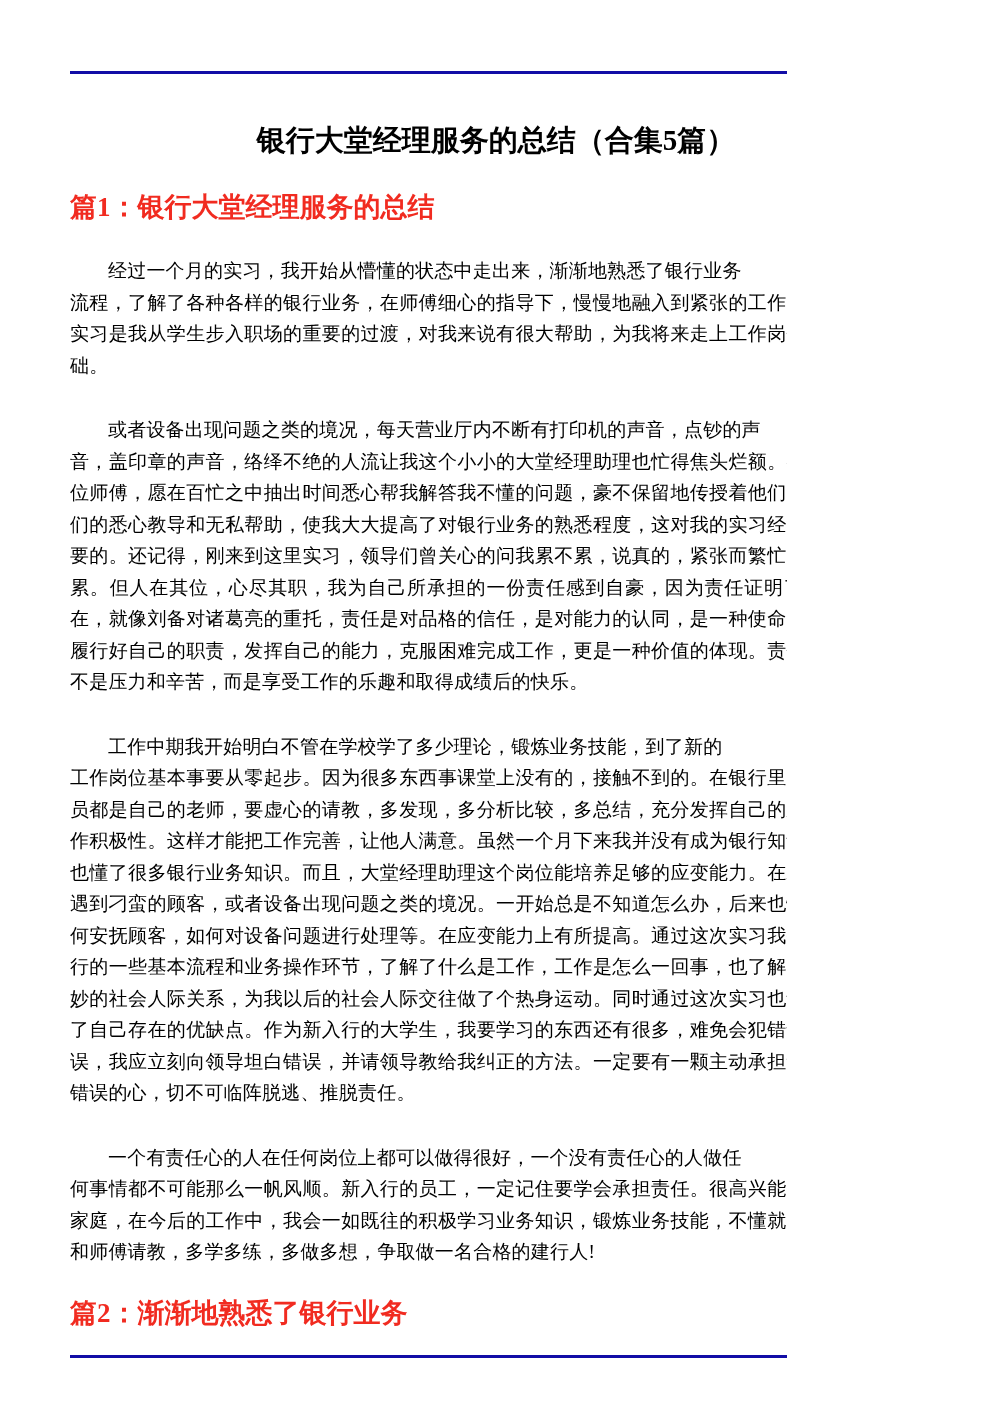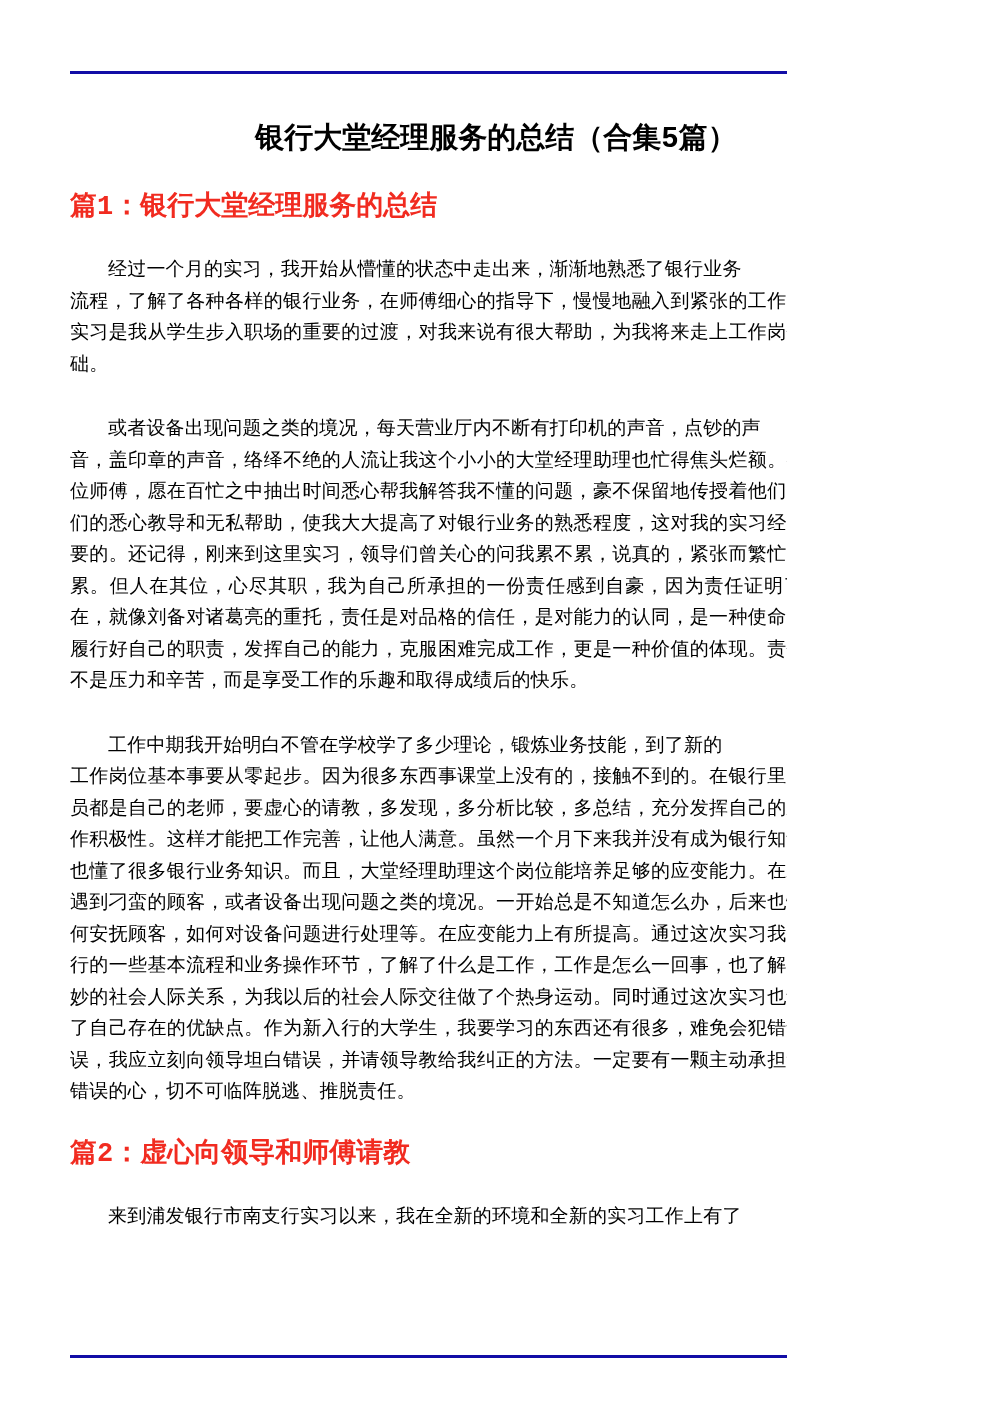--- a/index.html
+++ b/index.html
@@ -6,21 +6,21 @@
     margin: 0;
     padding: 0;
     background: #ffffff;
   }
   .page {
     position: relative;
     width: 787px;
     height: 1403px;
     background: #ffffff;
     overflow: hidden;
-    font-family: Liberation Mono, monospace;
+    font-family: Liberation Serif, serif;
     color: var(--body-text, #000000);
   }
   .rule {
     position: absolute;
     left: 70px;
     width: 852px;
     height: 3px;
     background: var(--divider, #120da6);
   }
   .rule-top { top: 71px; }
@@ -99,24 +99,28 @@
       <p class="para">
         <span class="first-line">或者设备出现问题之类的境况，每天营业厅内不断有打印机的声音，点钞的声</span>
         <span class="rest">音，盖印章的声音，络绎不绝的人流让我这个小小的大堂经理助理也忙得焦头烂额。很感谢支行的各位师傅，愿在百忙之中抽出时间悉心帮我解答我不懂的问题，豪不保留地传授着他们的经验，由于他们的悉心教导和无私帮助，使我大大提高了对银行业务的熟悉程度，这对我的实习经历来说是十分重要的。还记得，刚来到这里实习，领导们曾关心的问我累不累，说真的，紧张而繁忙的工作的确有点累。但人在其位，心尽其职，我为自己所承担的一份责任感到自豪，因为责任证明了自己价值的存在，就像刘备对诸葛亮的重托，责任是对品格的信任，是对能力的认同，是一种使命，一种荣誉。而履行好自己的职责，发挥自己的能力，克服困难完成工作，更是一种价值的体现。责任回赠我更多的不是压力和辛苦，而是享受工作的乐趣和取得成绩后的快乐。</span>
       </p>
 
       <p class="para">
         <span class="first-line">工作中期我开始明白不管在学校学了多少理论，锻炼业务技能，到了新的</span>
         <span class="rest">工作岗位基本事要从零起步。因为很多东西事课堂上没有的，接触不到的。在银行里，每一个工作人员都是自己的老师，要虚心的请教，多发现，多分析比较，多总结，充分发挥自己的主观能动性和工作积极性。这样才能把工作完善，让他人满意。虽然一个月下来我并没有成为银行知识全才，可至少也懂了很多银行业务知识。而且，大堂经理助理这个岗位能培养足够的应变能力。在工作期间常常会遇到刁蛮的顾客，或者设备出现问题之类的境况。一开始总是不知道怎么办，后来也慢慢开始学会如何安抚顾客，如何对设备问题进行处理等。在应变能力上有所提高。通过这次实习我熟悉和适应了银行的一些基本流程和业务操作环节，了解了什么是工作，工作是怎么一回事，也了解了一些复杂而微妙的社会人际关系，为我以后的社会人际交往做了个热身运动。同时通过这次实习也让我又一次了解了自己存在的优缺点。作为新入行的大学生，我要学习的东西还有很多，难免会犯错误，但是犯了错误，我应立刻向领导坦白错误，并请领导教给我纠正的方法。一定要有一颗主动承担责任、主动承担错误的心，切不可临阵脱逃、推脱责任。</span>
       </p>
 
+      <p class="para">
+        <span class="first-line">一个有责任心的人在任何岗位上都可以做得很好，一个没有责任心的人做任</span>
+        <span class="rest">何事情都不可能那么一帆风顺。新入行的员工，一定记住要学会承担责任。很高兴能加入建行这个大家庭，在今后的工作中，我会一如既往的积极学习业务知识，锻炼业务技能，不懂就问，虚心向领导和师傅请教，多学多练，多做多想，争取做一名合格的建行人!</span>
+      </p>
     </div>
 
     <div>
-      <div class="section-heading">篇2：虚心向领导和师傅请教</div>
+      <div class="section-heading">篇2：渐渐地熟悉了银行业务</div>
 
       <p class="para">
         <span class="first-line">来到浦发银行市南支行实习以来，我在全新的环境和全新的实习工作上有了</span>
         <span class="rest"></span>
       </p>
     </div>
 
   </div>
 
   <div class="rule rule-bottom"></div>

